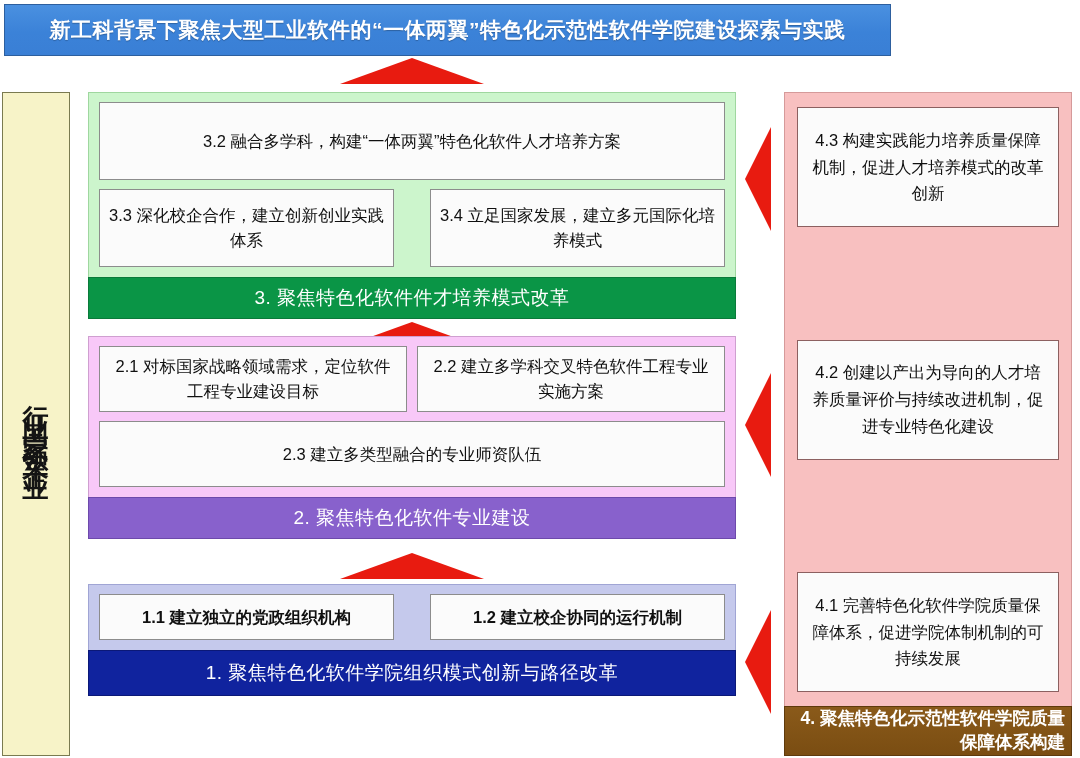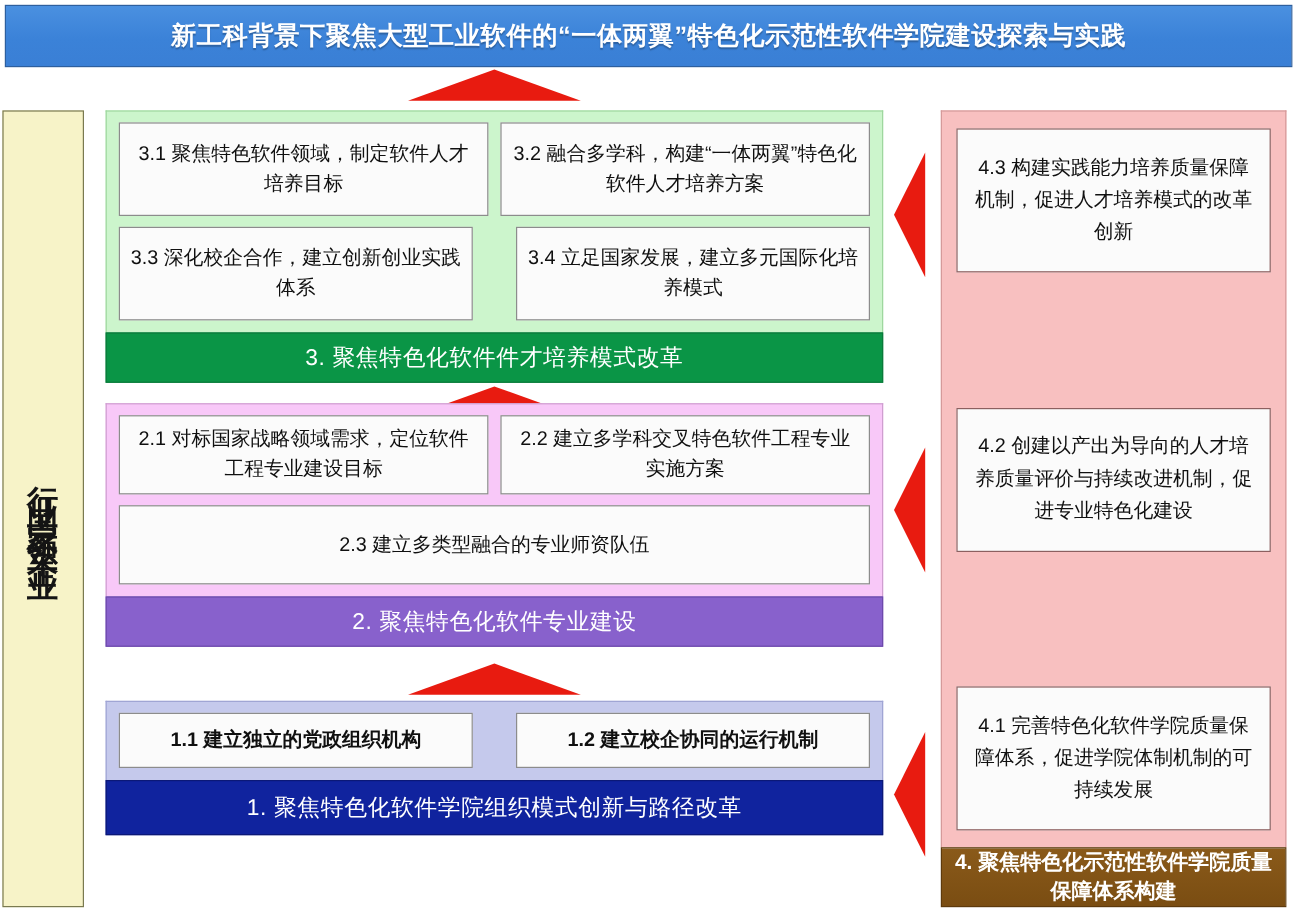--- a/index.html
+++ b/index.html
@@ -14,21 +14,21 @@
     overflow: hidden;
     font-family: "Liberation Sans", "DejaVu Sans", sans-serif;
     color: #111;
   }
 
   
   #title-bar {
     position: absolute;
     left: 4px;
     top: 4px;
-    width: 1073px;
+    width: 887px;
     height: 52px;
     box-sizing: border-box;
     background: linear-gradient(180deg, #4a90e0 0%, #3b82d8 55%, #3a7fd5 100%);
     border: 1px solid #2d5f9e;
     display: flex;
     align-items: center;
     justify-content: center;
     text-align: center;
   }
   #title-bar .title-text {
@@ -161,21 +161,21 @@
   }
   #block-4 .right-header {
     box-sizing: border-box;
     height: 50px;
     background: linear-gradient(180deg, #8a5a1a 0%, #7a4d12 100%);
     border: 1px solid #5e3a0c;
     color: #ffffff;
     font-size: 17.5px;
     font-weight: bold;
     line-height: 1.35;
-    text-align: center;
+    text-align: right;
     display: flex;
     align-items: center;
     justify-content: center;
     padding: 0 6px;
   }
 
   
   .arrow-up {
     position: absolute;
     width: 0;
@@ -214,21 +214,20 @@
 <div class="arrow-up" id="arrow-up-top"></div>
 <div class="arrow-up" id="arrow-up-mid32"></div>
 <div class="arrow-up" id="arrow-up-mid21"></div>
 <div class="arrow-left" id="arrow-left-1"></div>
 <div class="arrow-left" id="arrow-left-2"></div>
 <div class="arrow-left" id="arrow-left-3"></div>
 
 <div class="mid-block" id="block-3">
   <div class="mid-body">
     <div class="card-row">
-      <div class="card">3.1 聚焦特色软件领域，制定软件人才培养目标</div>
       <div class="card">3.2 融合多学科，构建“一体两翼”特色化软件人才培养方案</div>
     </div>
     <div class="card-row">
       <div class="card">3.3 深化校企合作，建立创新创业实践体系</div>
       <div class="card">3.4 立足国家发展，建立多元国际化培养模式</div>
     </div>
   </div>
   <div class="mid-header">3. 聚焦特色化软件件才培养模式改革</div>
 </div>
 

